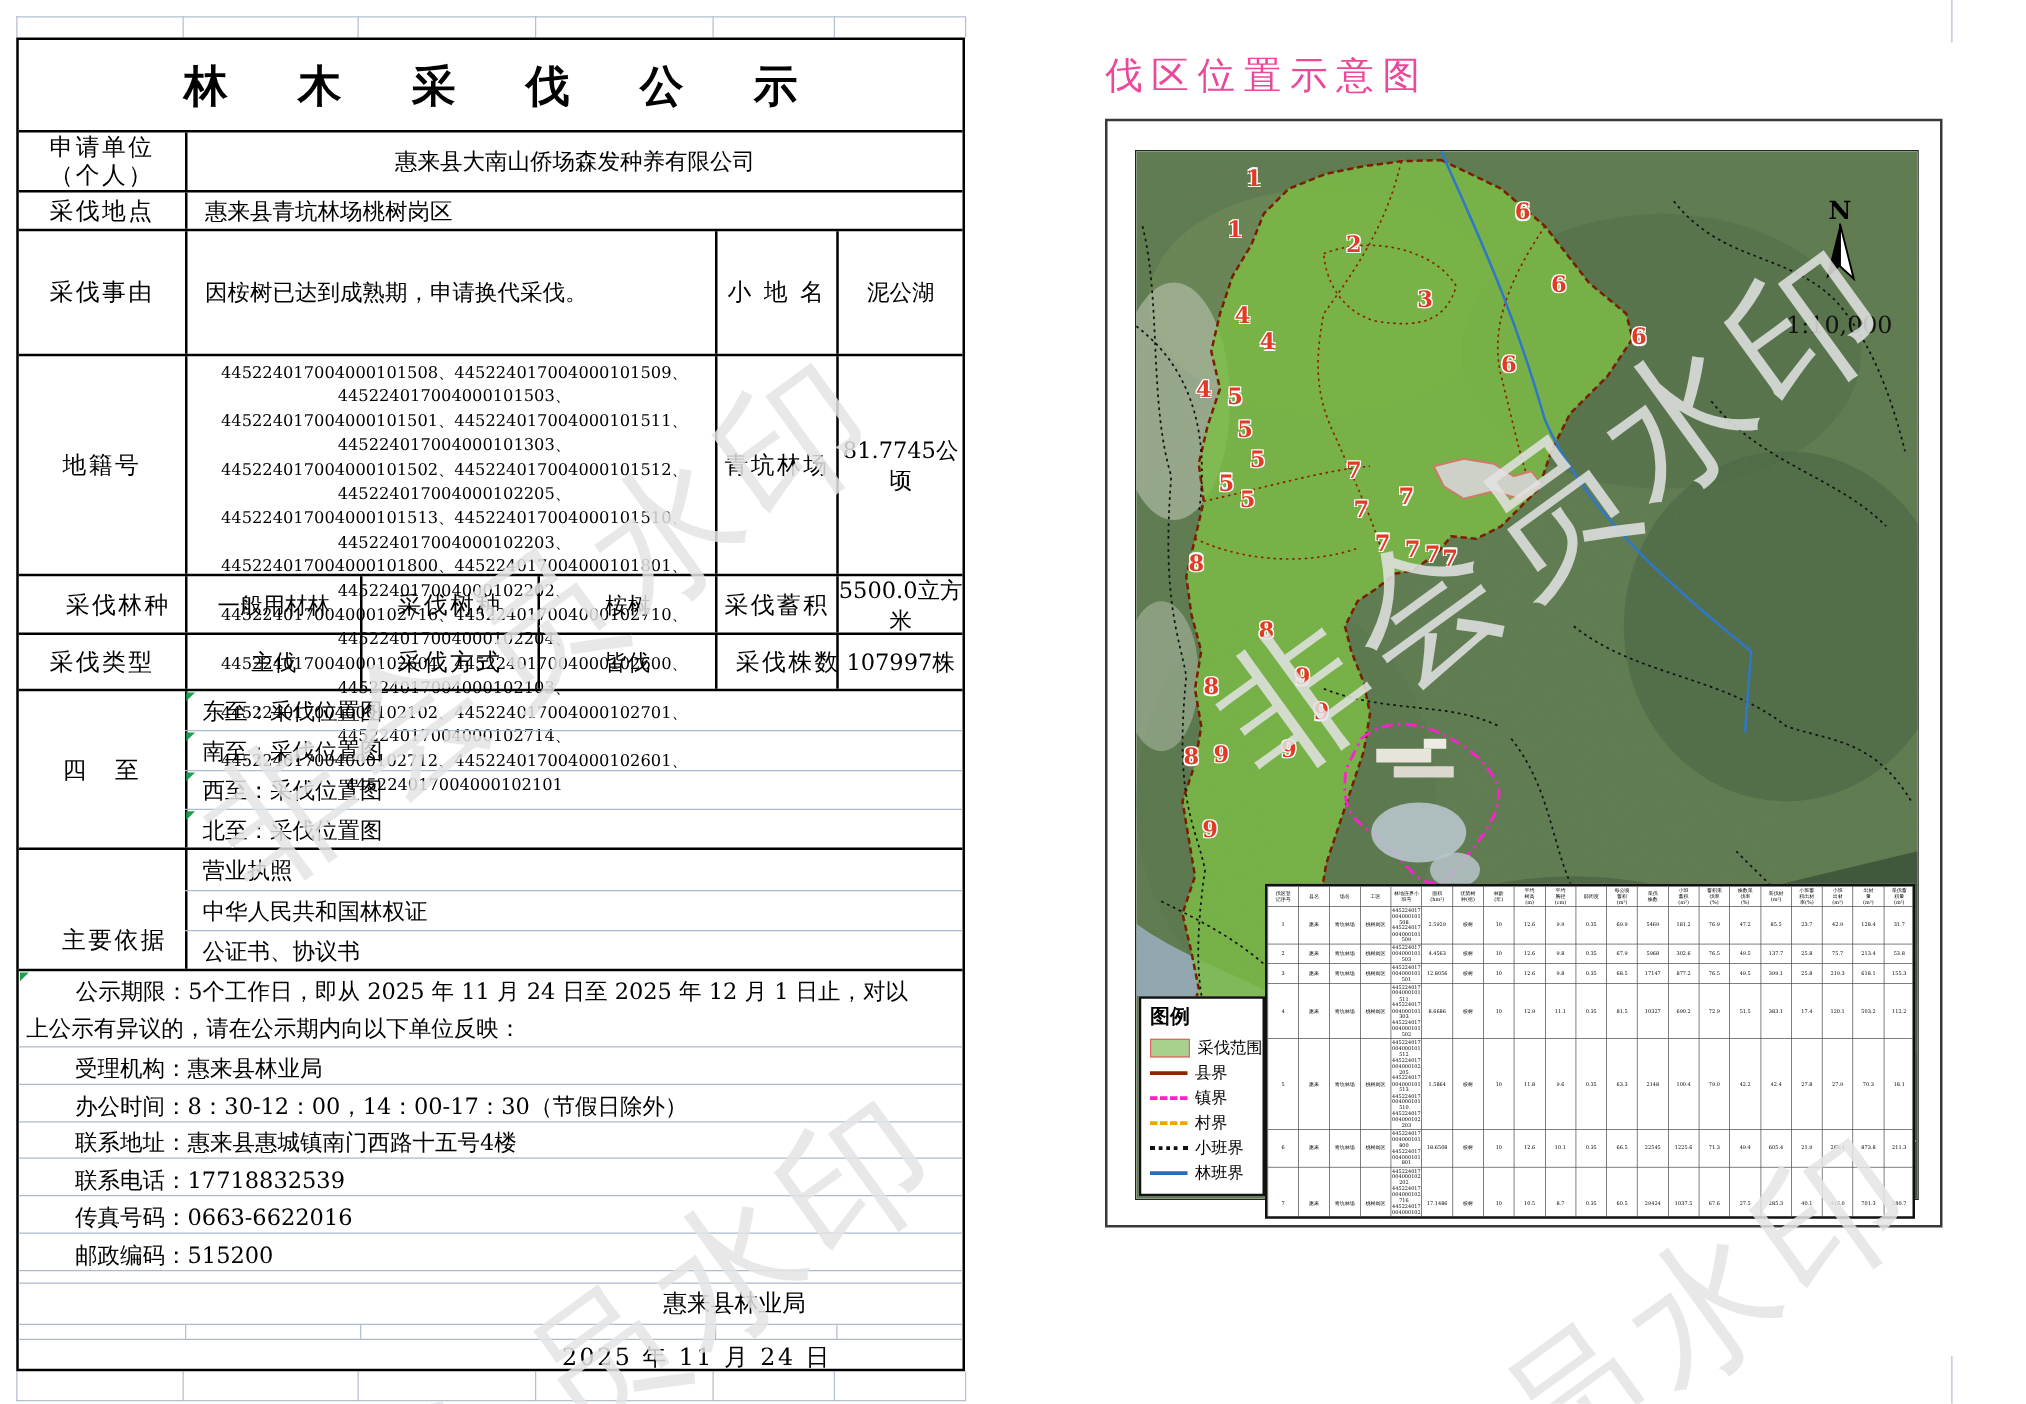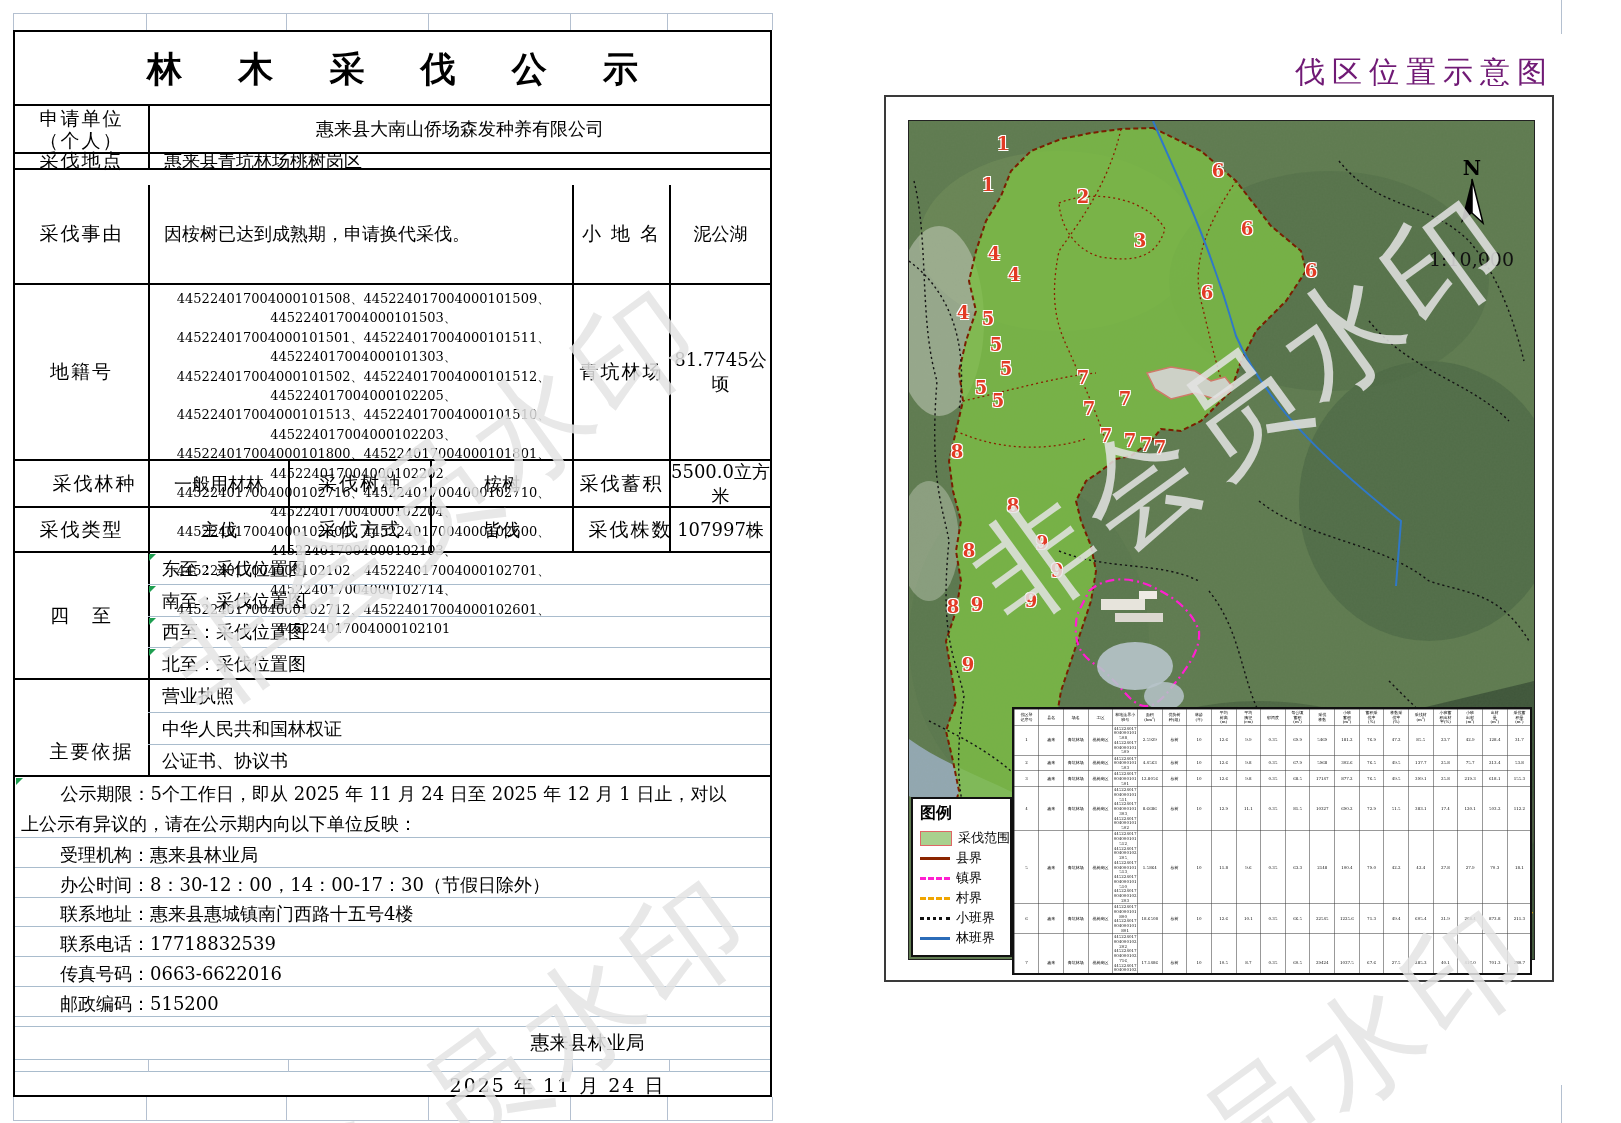--- a/index.html
+++ b/index.html
@@ -23,22 +23,22 @@
               font-size:35px;font-weight:bold;letter-spacing:22px;text-indent:22px;}
   .dj-lines{font-size:13px;line-height:19.4px;letter-spacing:0;padding:4px 1px 0 6px;width:100%;}
   .sub-row{position:absolute;left:133px;right:0;box-sizing:border-box;display:flex;align-items:center;
            padding-left:14px;font-size:18px;}
   .tri{position:absolute;width:0;height:0;border-top:7px solid #1e9e50;border-right:7px solid transparent;}
   .notice{font-size:18px;line-height:30px;padding:2px 6px 0 6px;box-sizing:border-box;}
   .notice .l1{text-indent:2.2em;}
   .contact-row{position:absolute;left:0;right:0;display:flex;align-items:flex-end;padding-left:45px;
                font-size:18px;box-sizing:border-box;border-bottom:1px solid #a9bccd;}
   
-  #map-title{position:absolute;left:884px;top:52px;width:670px;text-align:right;
-             font-size:30px;letter-spacing:7px;color:#701a75;}
+  #map-title{position:absolute;left:884px;top:40px;width:670px;text-align:left;
+             font-size:30px;letter-spacing:7px;color:#ec4899;}
   #map-frame{position:absolute;left:884px;top:95px;width:670px;height:887px;
              border:2px solid #3a3a3a;background:#fff;box-sizing:border-box;}
   #map-sat{position:absolute;left:908px;top:120px;width:625px;height:838px;border:1px solid #222;box-sizing:content-box;}
   .map-num{position:absolute;transform:translate(-50%,-50%);color:#e23b25;font-size:18px;font-weight:bold;
            text-shadow:-1px -1px 0 #fff,1px -1px 0 #fff,-1px 1px 0 #fff,1px 1px 0 #fff;}
   
   #legend{position:absolute;left:911px;top:797px;width:101px;height:160px;background:#fff;
           border:2px solid #111;box-sizing:border-box;padding:4px 0 0 7px;z-index:4;}
   #legend .lg-title{font-size:16px;font-weight:bold;margin-bottom:4px;}
   .lg-item{display:flex;align-items:center;height:20px;}
@@ -97,21 +97,21 @@
   </div>
 
   <div class="row bb" style="top:74px;height:48px;">
     <div class="cell lbl vline" style="left:0;width:133px;border-left:none;flex-direction:column;line-height:22px;">
       <span>申请单位</span>
       <span>（个人）</span>
     </div>
     <div class="cell val vline" style="left:133px;right:0;">惠来县大南山侨场森发种养有限公司</div>
   </div>
 
-  <div class="row bb" style="top:122px;height:16px;">
+  <div class="row bb" style="top:122px;height:31px;">
     <div class="cell lbl" style="left:0;width:133px;">采伐地点</div>
     <div class="cell val left vline" style="left:133px;right:0;padding-left:14px;">惠来县青坑林场桃树岗区</div>
   </div>
 
   <div class="row bb" style="top:153px;height:100px;">
     <div class="cell lbl" style="left:0;width:133px;">采伐事由</div>
     <div class="cell val left vline" style="left:133px;width:424px;padding-left:14px;">因桉树已达到成熟期，申请换代采伐。</div>
     <div class="cell lbl vline" style="left:557px;width:97px;">小 地 名</div>
     <div class="cell val vline" style="left:654px;right:0;">泥公湖</div>
   </div>

